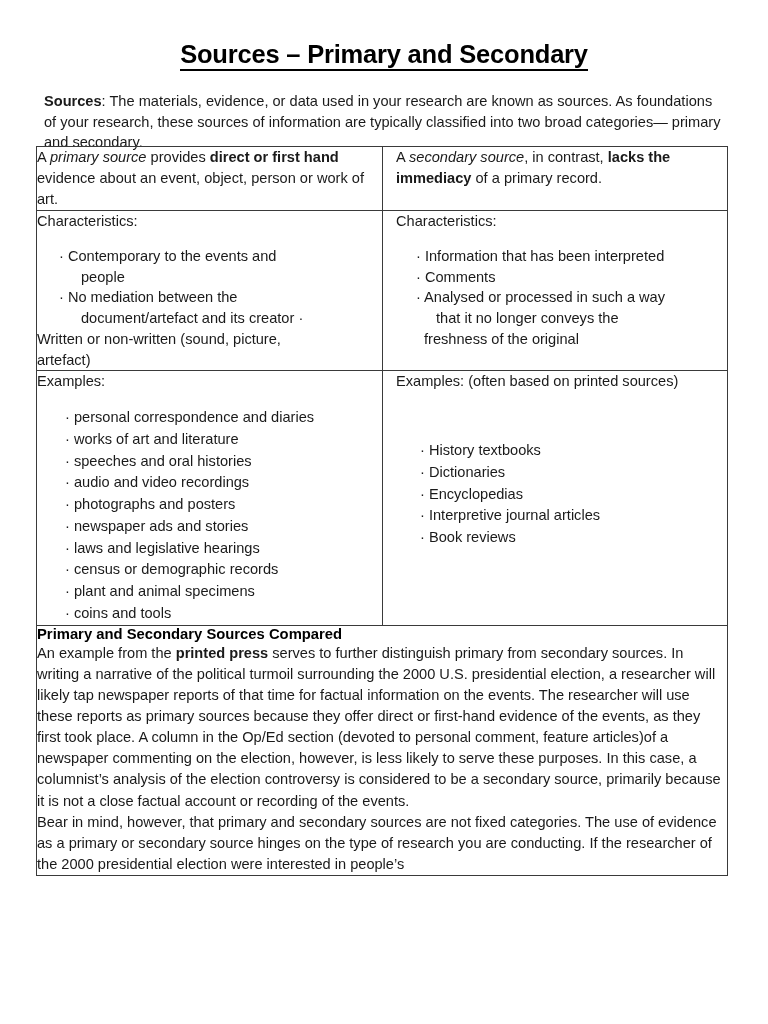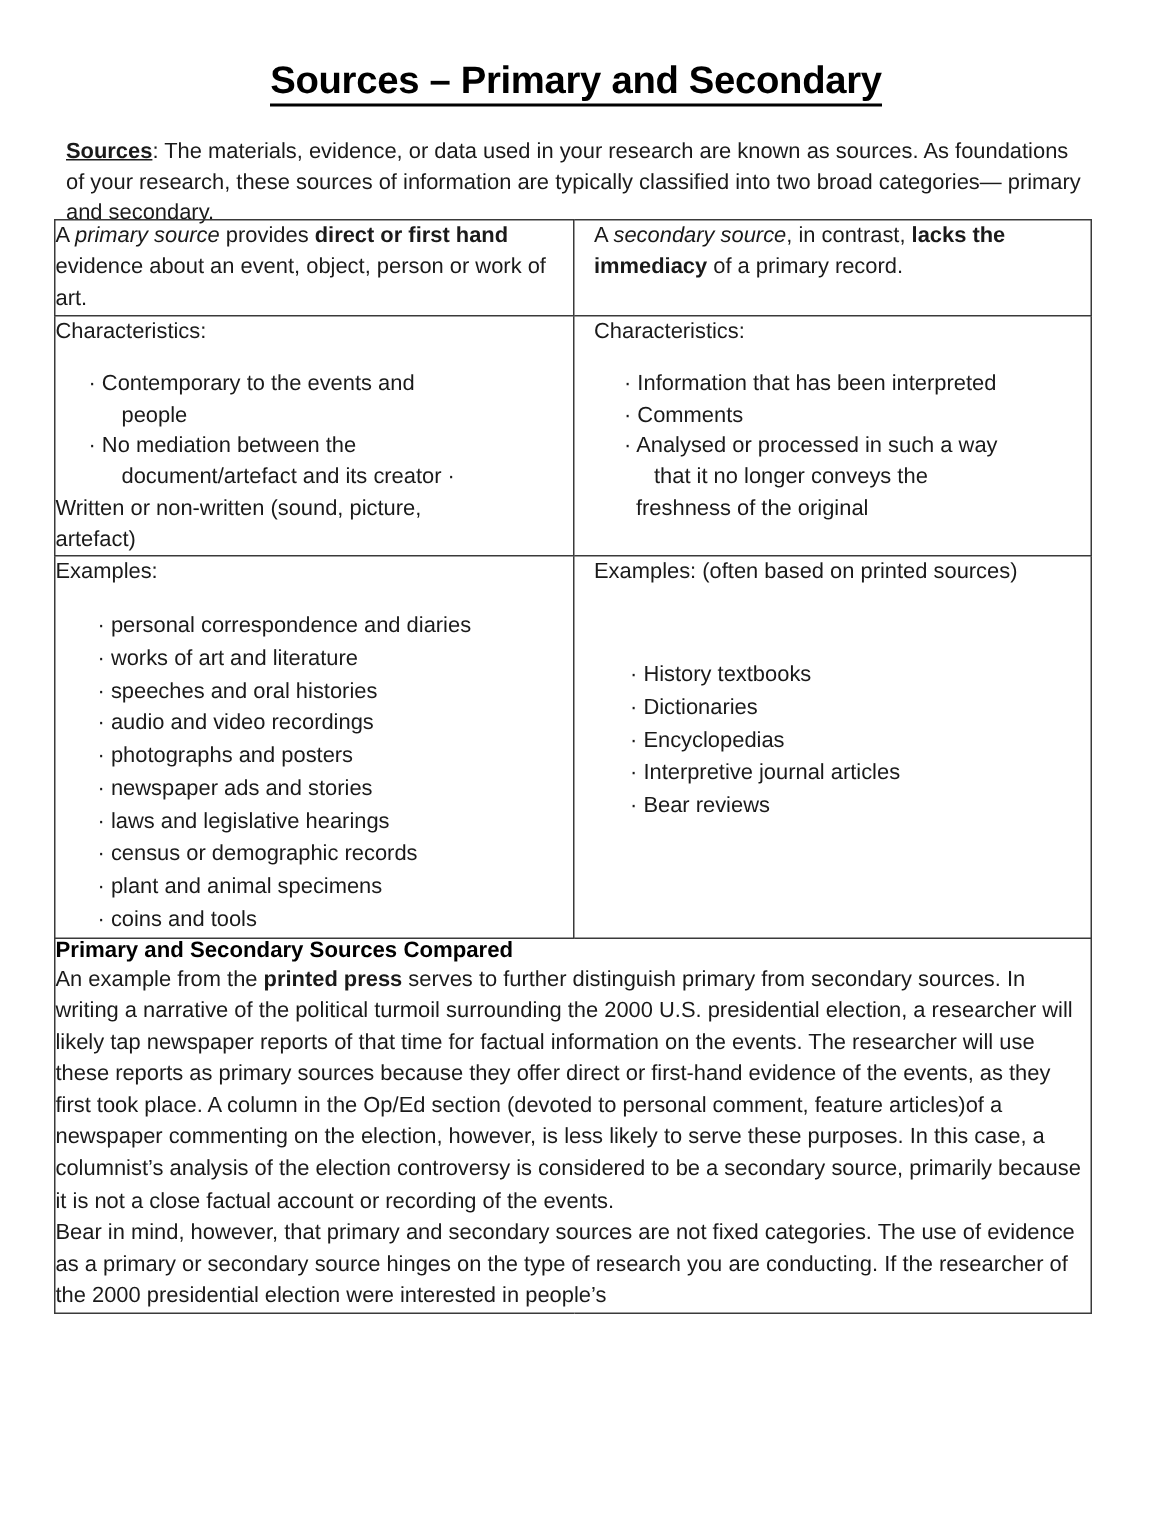--- a/index.html
+++ b/index.html
@@ -40,21 +40,20 @@
   
   .intro {
     margin: 22px 42px 0 44px;
     font-size: 14.6px;
     line-height: 1.42;
     text-align: left;
     color: #1a1a1a;
   }
   .intro .lead {
     font-weight: bold;
-    text-decoration: underline;
   }
 
   
   .cmp-table {
     position: absolute;
     left: 36px;
     top: 146px;
     width: 691px;
     border-collapse: collapse;
     table-layout: fixed;
@@ -202,21 +201,21 @@
             <li>coins and tools</li>
           </ul>
         </td>
         <td class="cell-pad r">
           <div class="ex-label">Examples: (often based on printed sources)</div>
           <ul class="blist ex-list r">
             <li>History textbooks</li>
             <li>Dictionaries</li>
             <li>Encyclopedias</li>
             <li>Interpretive journal articles</li>
-            <li>Bear reviews</li>
+            <li>Book reviews</li>
           </ul>
         </td>
       </tr>
 
       <tr>
         <td class="compare-cell" colspan="2">
           <div class="compare-title">Primary and Secondary Sources Compared</div>
           <div class="compare-body">
             <p><span>An example from the </span><b>printed press</b><span> serves to further distinguish primary from secondary sources. In writing a narrative of the political turmoil surrounding the 2000 U.S. presidential  election, a researcher will likely tap newspaper reports of that time for factual information on the events. The researcher will use these reports as primary sources because they offer  direct or first-hand evidence of the events, as they first took place. A column in the Op/Ed  section (devoted to personal comment, feature articles)of a newspaper commenting on  the election, however, is less likely to serve these purposes. In this case, a columnist’s  analysis of the election controversy is considered to be a secondary source, primarily  because it is not a close factual account or recording of the events.</span></p>
             <p>Bear in mind, however, that primary and secondary sources are not fixed categories. The  use of evidence as a primary or secondary source hinges on the type of research you are  conducting. If the researcher of the 2000 presidential election were interested in people’s</p>

